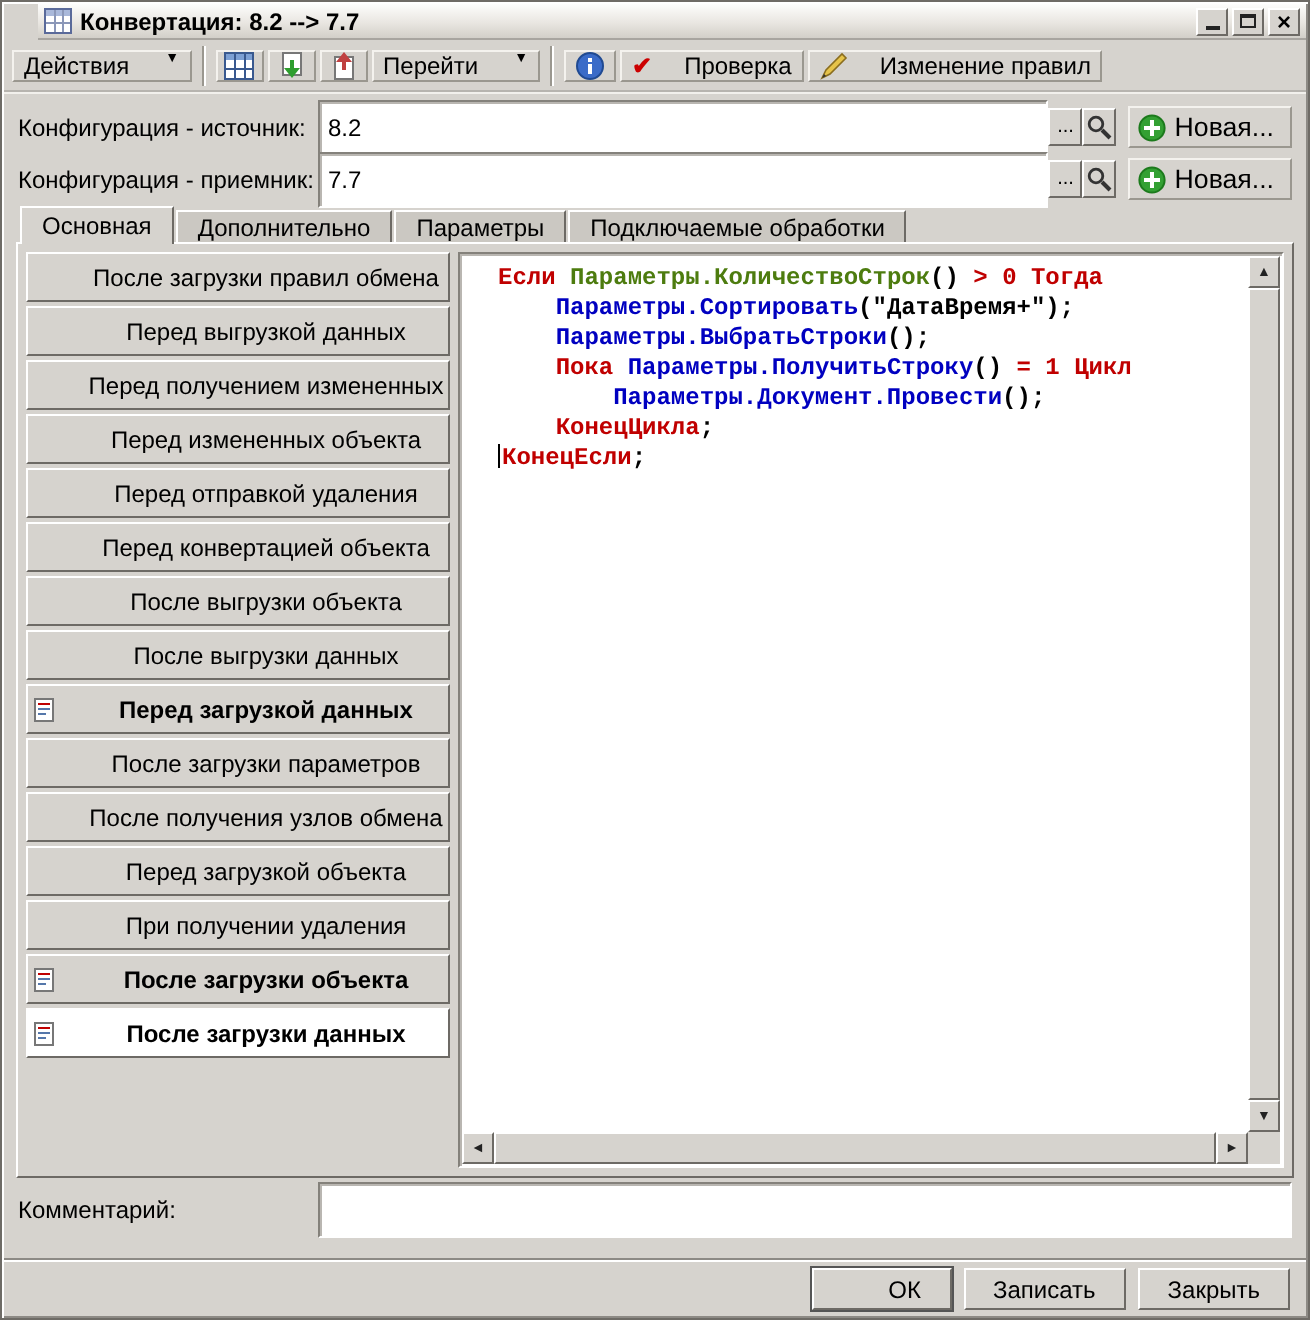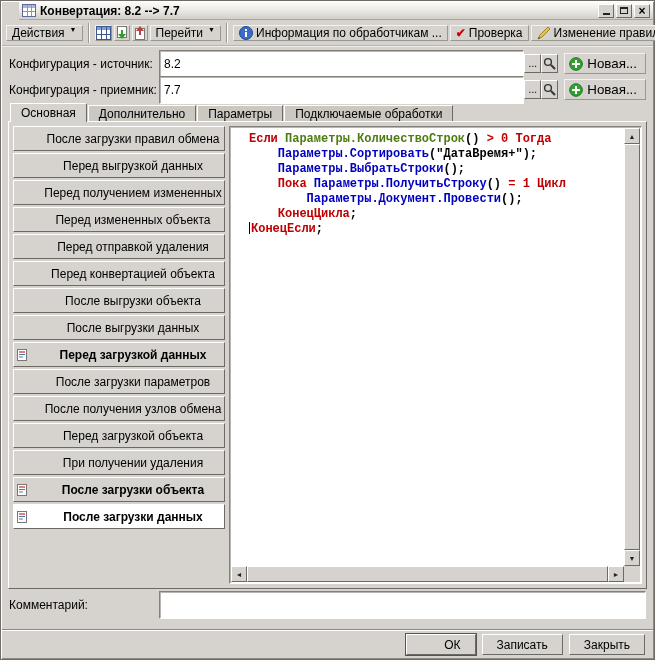--- a/index.html
+++ b/index.html
@@ -19,21 +19,21 @@
             border-color:#ffffff #6d6a65 #6d6a65 #ffffff; display:flex; align-items:center;
             justify-content:center; font-size:10px; line-height:1; padding:0; cursor:default; }
   .glyph-min { display:block; width:7px; height:2px; background:#222; margin-top:7px; }
   .glyph-max { display:block; width:8px; height:7px; border:1px solid #222; border-top-width:2px; }
   .glyph-close { font-weight:bold; font-size:12px; }
 
   
   .toolbar { position:absolute; top:19px; left:1px; right:1px; height:26px; display:flex;
              align-items:center; gap:2px; padding:0 4px; border-bottom:1px solid #b7b4af;
              box-shadow: 0 1px 0 #f2f0ec; }
-  .tbtn { display:flex; align-items:flex-start; gap:3px; height:16px; padding:0 5px;
+  .tbtn { display:flex; align-items:flex-start; gap:16px; height:16px; padding:0 5px;
           background:#d6d3ce; border:1px solid; border-color:#f4f2ee #9a978f #9a978f #f4f2ee;
           font-size:12px; white-space:nowrap; cursor:default; }
   .tbtn.icon-only { width:24px; justify-content:center; padding:0; }
   .dd { font-size:7px; margin-left:2px; }
   .tsep { width:2px; height:20px; border-left:1px solid #9a978f; border-right:1px solid #ffffff; margin:0 3px; }
   .check-ic { color:#cc0000; font-weight:bold; font-size:12px; }
 
   
   .field-row { position:absolute; left:8px; right:8px; height:21px; display:flex; align-items:center; }
   .row-source { top:52px; }
@@ -168,21 +168,20 @@
       <span>Перейти</span>
       <span class="dd">▼</span>
     </button>
     <span class="tsep"></span>
     <button class="tbtn">
       <svg width="14" height="14" viewBox="0 0 14 14">
         <circle cx="7" cy="7" r="6.5" fill="#3a6bc8" stroke="#204a92"></circle>
         <rect x="6" y="3" width="2" height="2" fill="#ffffff"></rect>
         <rect x="6" y="6" width="2" height="5" fill="#ffffff"></rect>
       </svg>
-      <span>Информация по обработчикам ...</span>
     </button>
     <button class="tbtn">
       <span class="check-ic">✔</span>
       <span>Проверка</span>
     </button>
     <button class="tbtn">
       <svg width="14" height="14" viewBox="0 0 14 14">
         <polygon points="1,13 3,9 11,1 13,3 5,11" fill="#e6c34a" stroke="#8a6d1f" stroke-width="0.8"></polygon>
         <polygon points="1,13 3,12 2,11" fill="#333333"></polygon>
       </svg>

